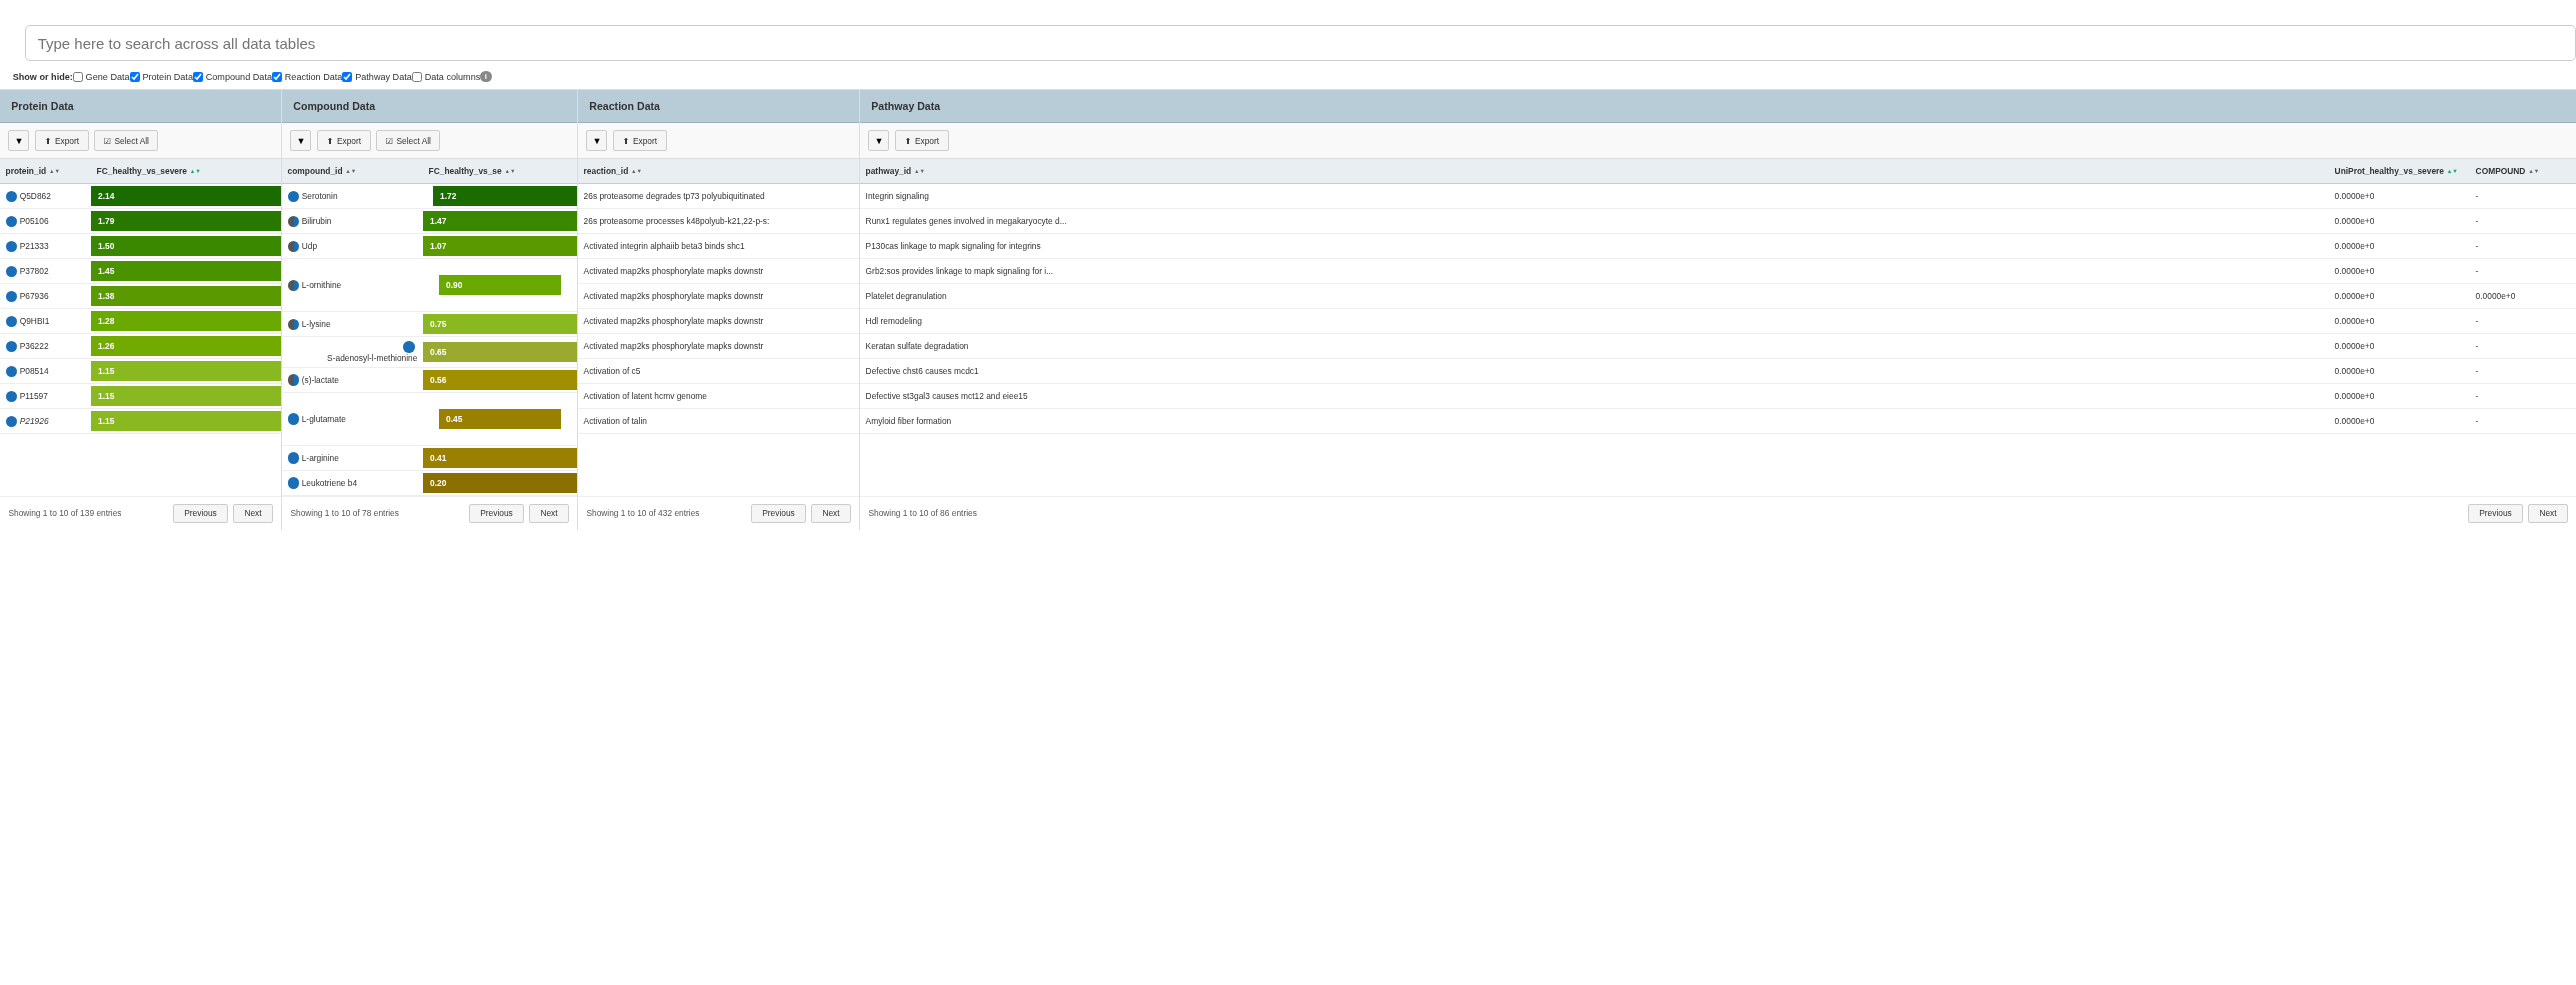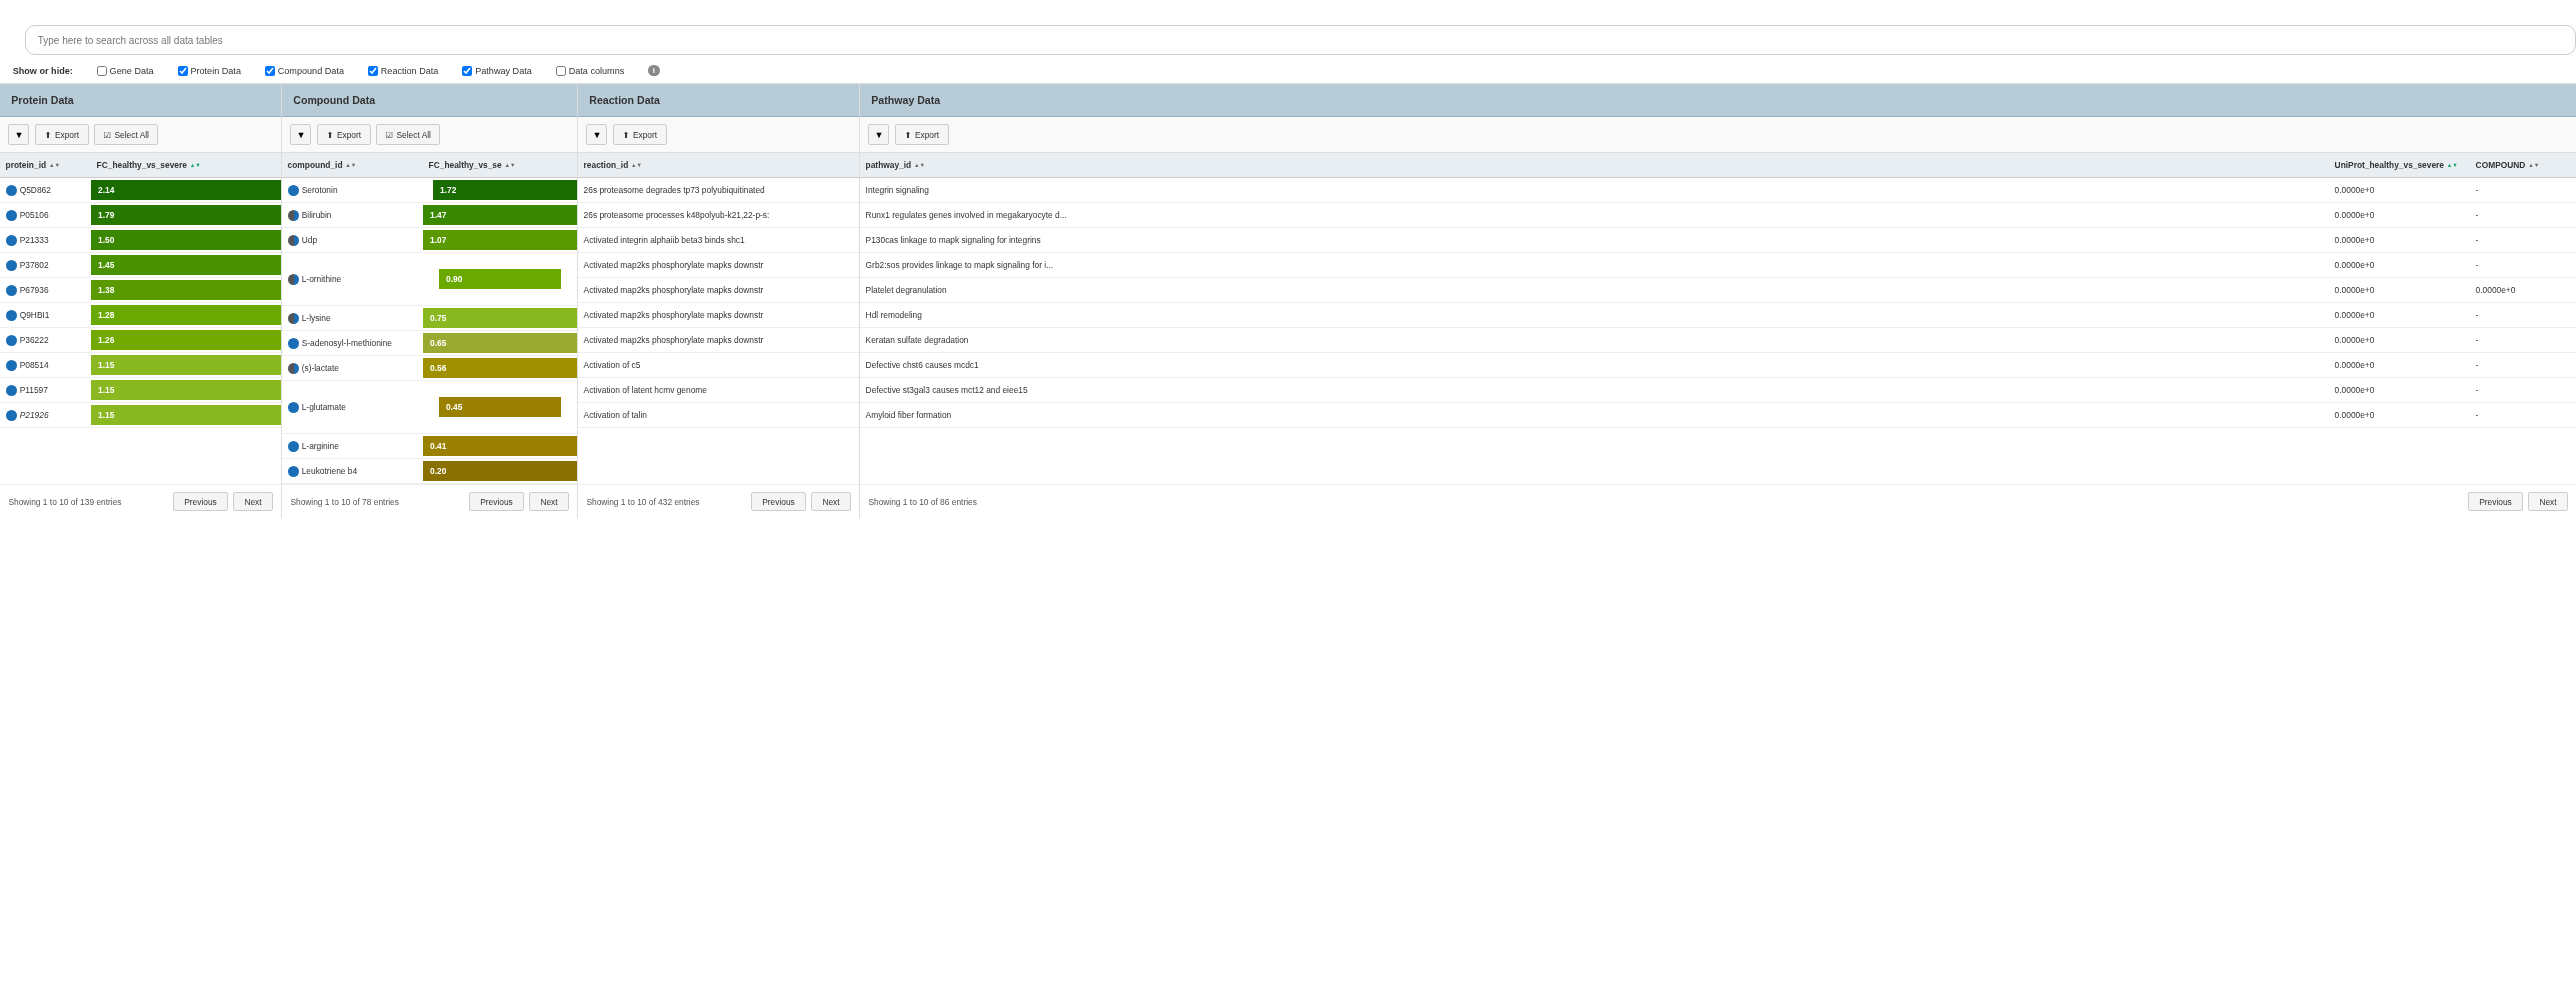--- a/index.html
+++ b/index.html
@@ -11,21 +11,21 @@
       border-radius: 2.8px;
       padding: 7px 11.3px;
       font-size: 10px;
       color: #aaa;
       width: calc(100% - 25px);
     }
 
     .show-hide-bar {
       display: flex;
       align-items: center;
-      gap: 24px;
+      gap: 0;
       padding: 4.2px 12.7px 7px 12.7px;
       font-size: 9.1px;
     }
     .show-hide-bar label { display: flex; align-items: center; gap: 2.8px; cursor: pointer; }
     .show-hide-bar input[type=checkbox] { width: 10px; height: 10px; }
     .info-icon {
       display: inline-flex; align-items: center; justify-content: center;
       width: 11.3px; height: 11.3px; border-radius: 50%; background: #888; color: #fff;
       font-size: 7.7px; font-weight: bold; cursor: pointer;
     }
@@ -167,21 +167,21 @@
     
     .pathway-id-col { flex: 1; }
     .pathway-uniprot-col { width: 141px; }
     .pathway-compound-col { width: 106px; }
 
   </style>
 </head>
 <body>
 
 <div style="padding: 12.7px 12.7px 0 12.7px;">
-  <input type="text" class="search-bar" style="width: 100%; padding: 8.4px 11.3px; border: 1.1px solid rgb(204, 204, 204); border-radius: 10px; font-size: 10px; color: rgb(170, 170, 170); outline: none;" placeholder="Type here to search across all data tables">
+  <input type="text" class="search-bar" style="width: 100%; padding: 8.4px 11.3px; border: 1.1px solid rgb(204, 204, 204); border-radius: 5px; font-size: 15px; color: rgb(170, 170, 170); outline: none;" placeholder="Type here to search across all data tables">
 </div>
 
 <div class="show-hide-bar">
   <span style="font-weight:600;">Show or hide:</span>
   <label>
     <input type="checkbox" style=""> Gene Data
   </label>
   <label>
     <input type="checkbox" checked="" style=""> Protein Data
   </label>
@@ -393,21 +393,21 @@
       <div class="data-row">
         <div class="cell compound-id-col" style="display:flex;align-items:center;">
           <span class="circle-icon-half"></span>
           <span>L-lysine</span>
         </div>
         <div class="cell compound-fc-col" style="padding:0;">
           <div class="fc-value" style="background:#8ab820;padding:5px 7px;">0.75</div>
         </div>
       </div>
       <div class="data-row">
-        <div class="cell compound-id-col" style="display:flex;align-items:flex-start;">
+        <div class="cell compound-id-col" style="display:flex;align-items:flex-end;flex-direction:column;">
           <span class="circle-icon"></span>
           <span>S-adenosyl-l-methionine</span>
         </div>
         <div class="cell compound-fc-col" style="padding:0;">
           <div class="fc-value" style="background:#9aaa30;padding:5px 7px;">0.65</div>
         </div>
       </div>
       <div class="data-row">
         <div class="cell compound-id-col" style="display:flex;align-items:center;">
           <span class="circle-icon-half"></span>

